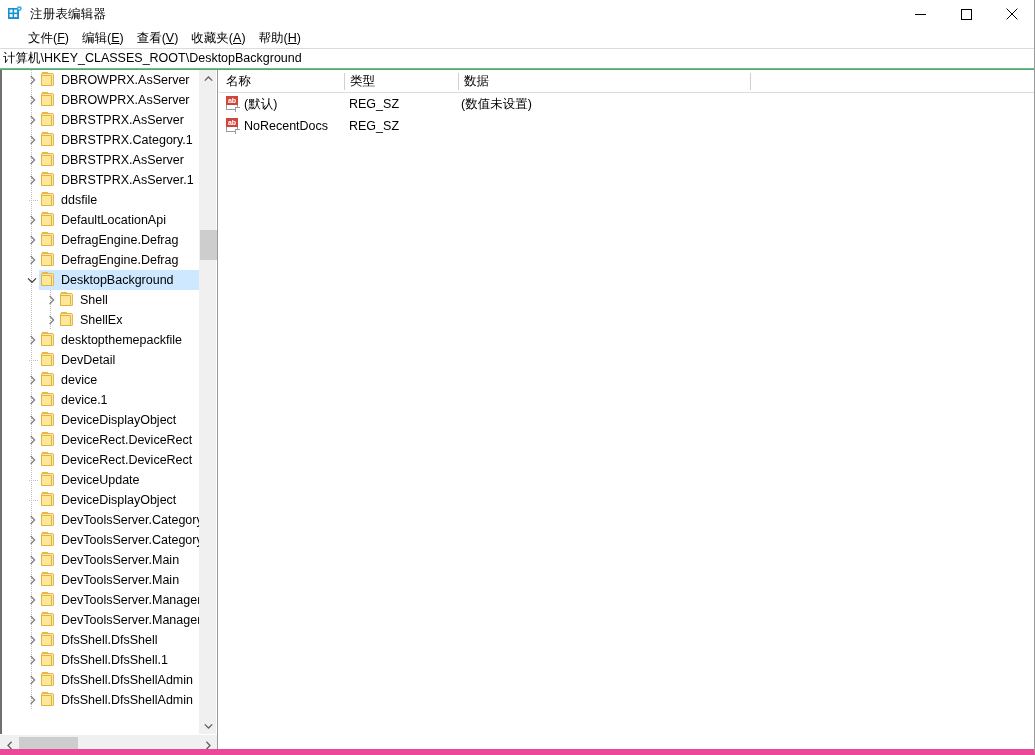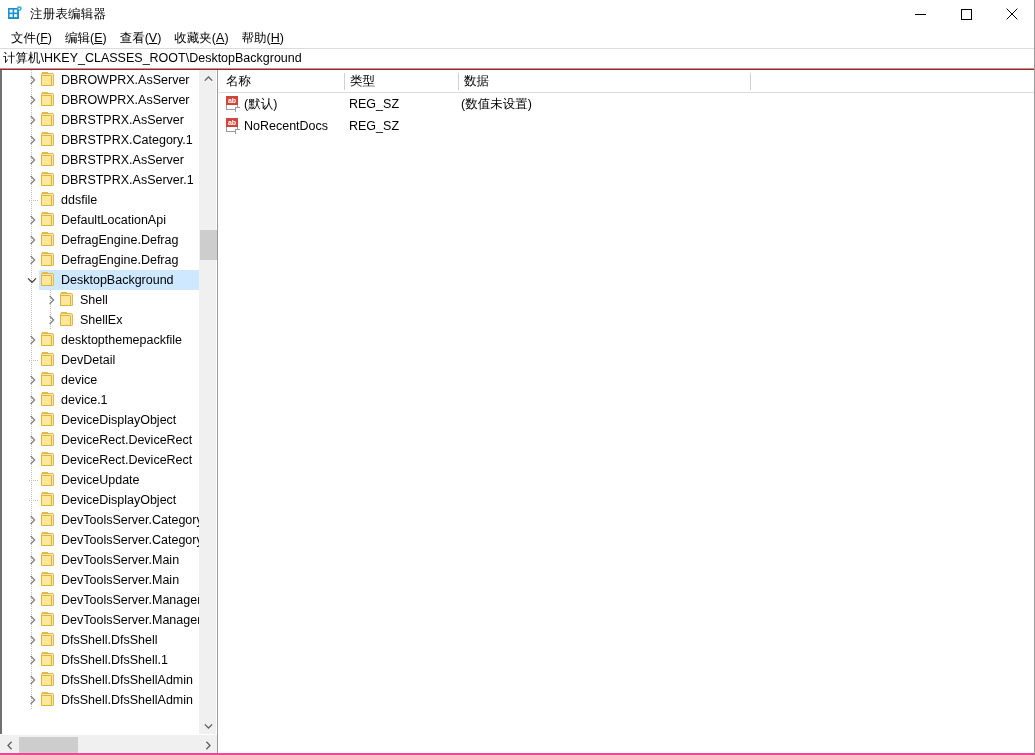--- a/index.html
+++ b/index.html
@@ -5,23 +5,23 @@
   * { box-sizing: border-box; margin: 0; padding: 0; }
   html, body {
     width: 1035px; height: 755px;
     font-family: "Liberation Sans", "DejaVu Sans", sans-serif;
     background: #ffffff;
     overflow: hidden;
   }
   #app {
     position: relative;
     width: 1035px; height: 755px;
-    background: #b91c1c;
+    background: #22c55e;
     border-right: 1px solid #9a9a9a;
-    border-bottom: 2px solid #ec4899;
+    border-bottom: 6px solid #ec4899;
     overflow: hidden;
   }
 
   
   #titlebar {
     position: absolute; left: 0; top: 0;
     width: 1035px; height: 28px;
     background: #ffffff;
     display: flex; align-items: center;
   }
@@ -45,21 +45,21 @@
     background: transparent;
   }
   .winbtn svg { display: block; }
 
   
   #menubar {
     position: absolute; left: 0; top: 28px;
     width: 1035px; height: 20px;
     background: #ffffff;
     display: flex; align-items: center;
-    padding-left: 5px;
+    padding-left: 22px;
   }
   .menu-item {
     font-size: 12.5px; color: #000000;
     padding: 1px 7px 1px 6px;
     white-space: nowrap;
   }
   .menu-item u { text-decoration: underline; }
 
   
   #addressbar {

